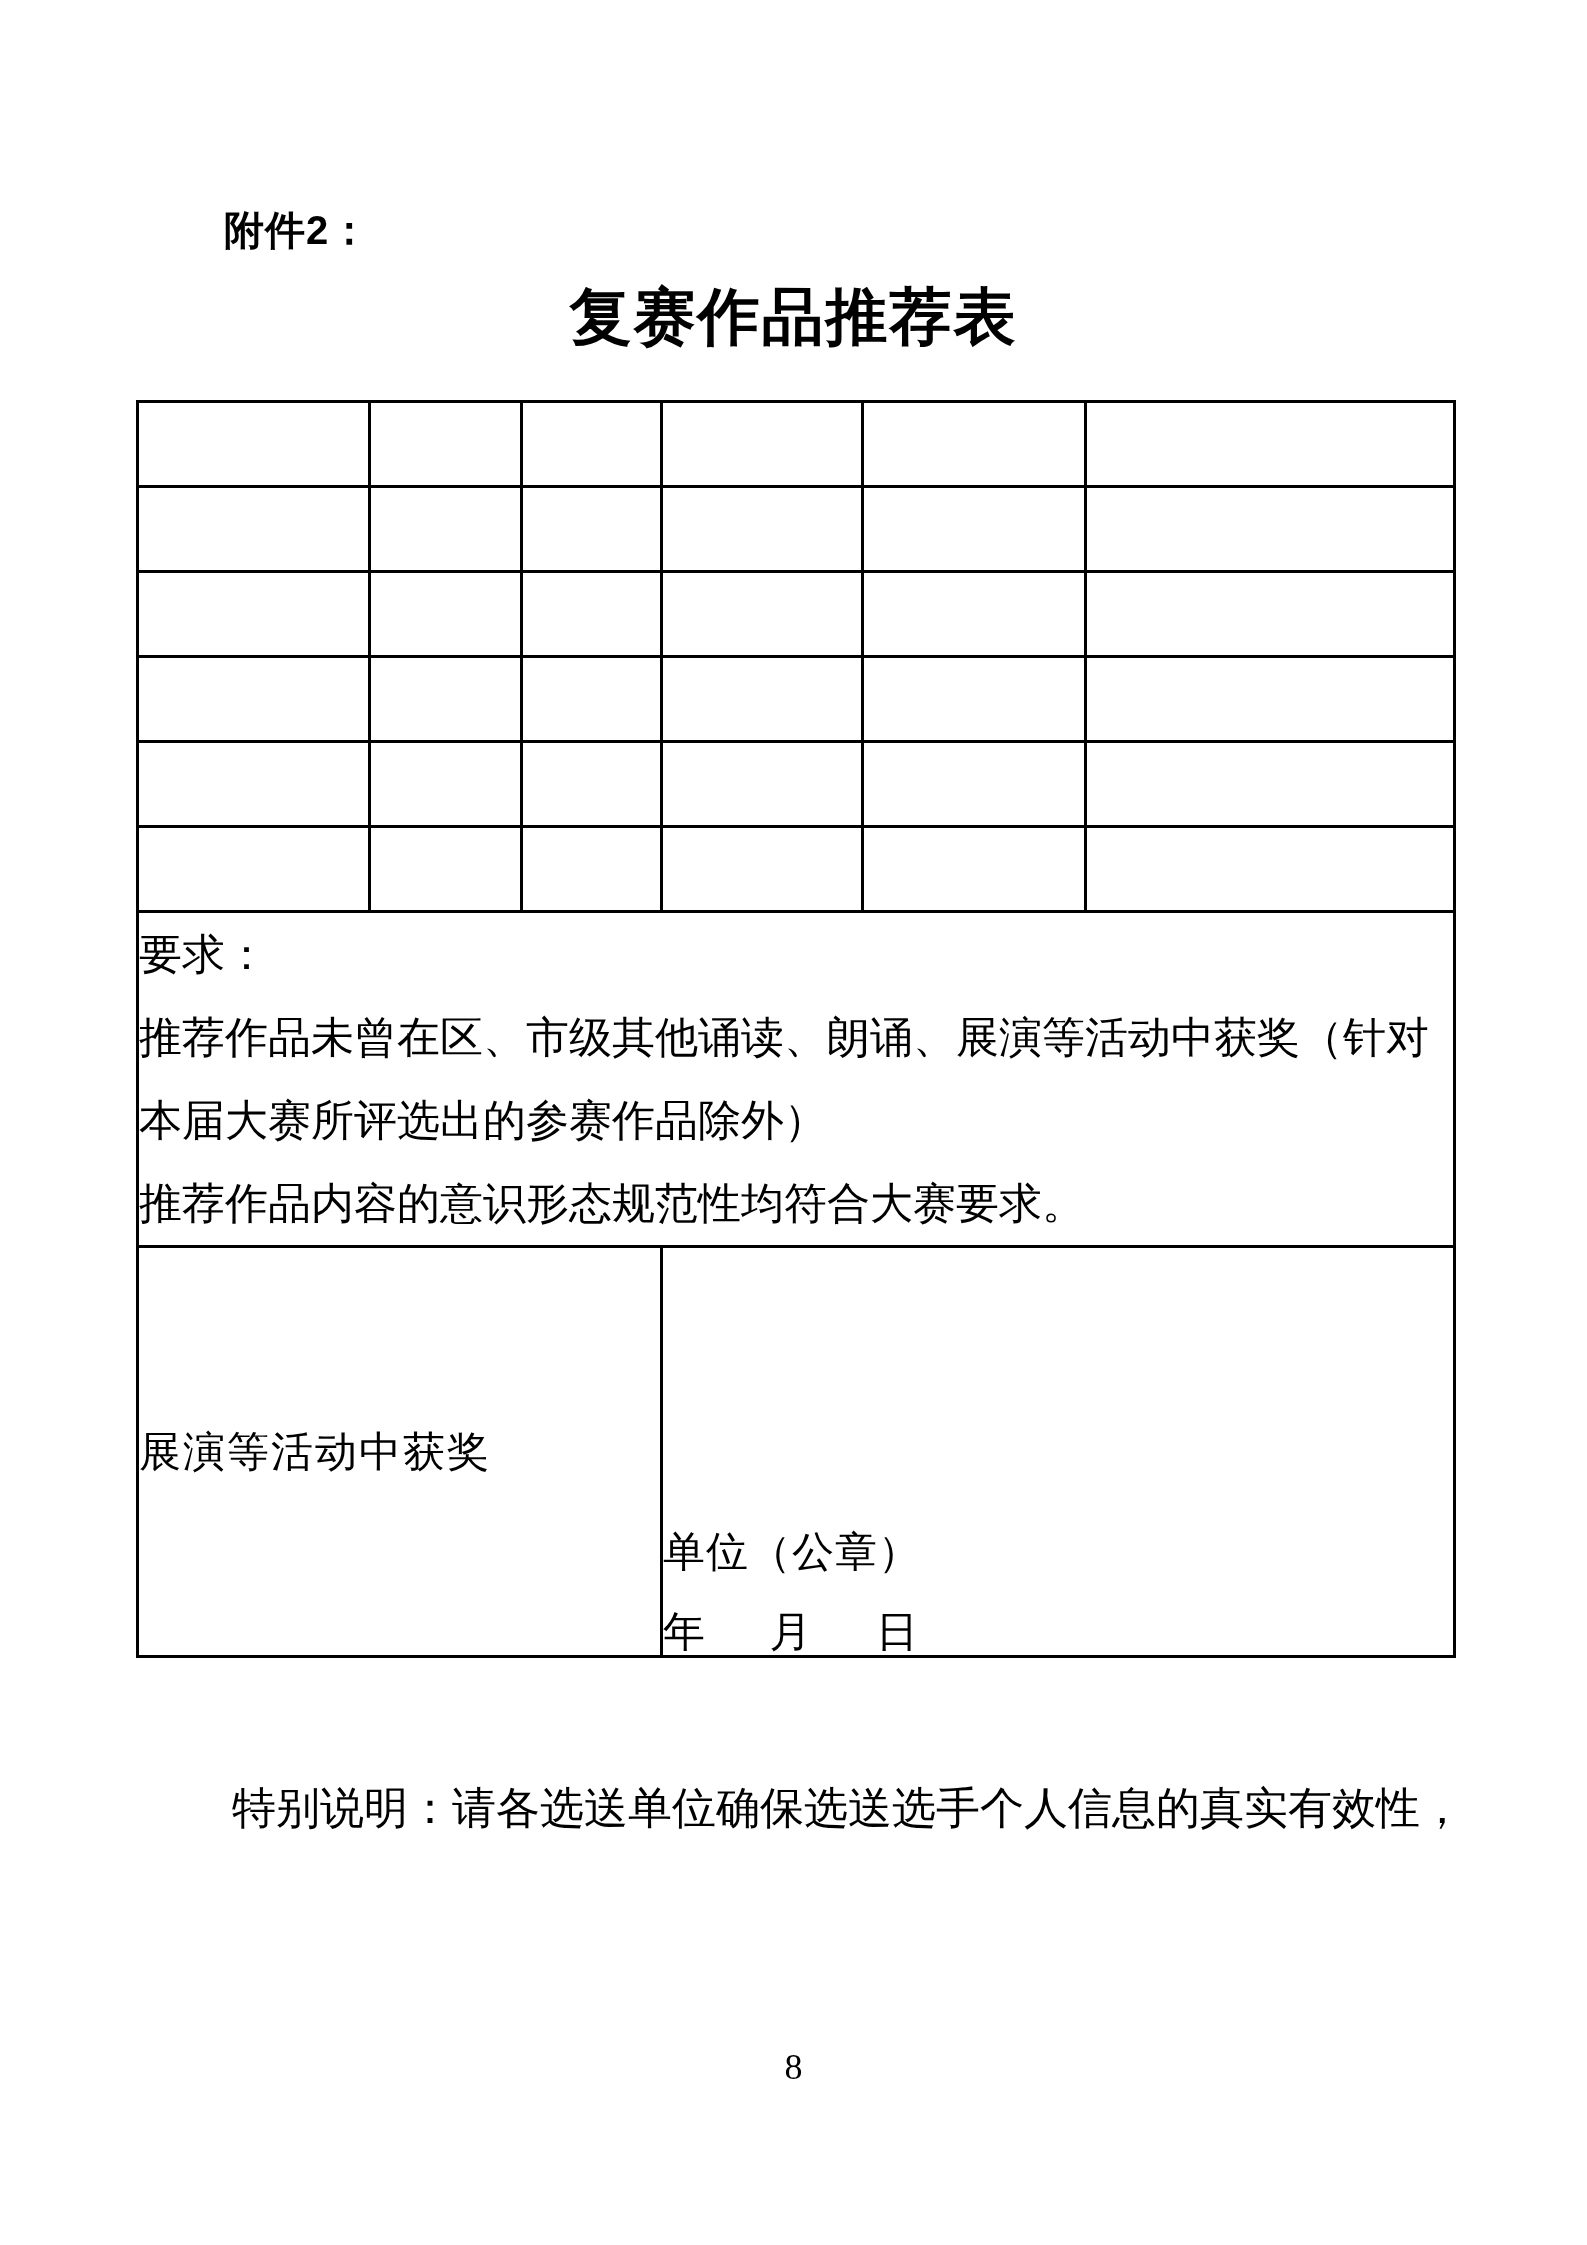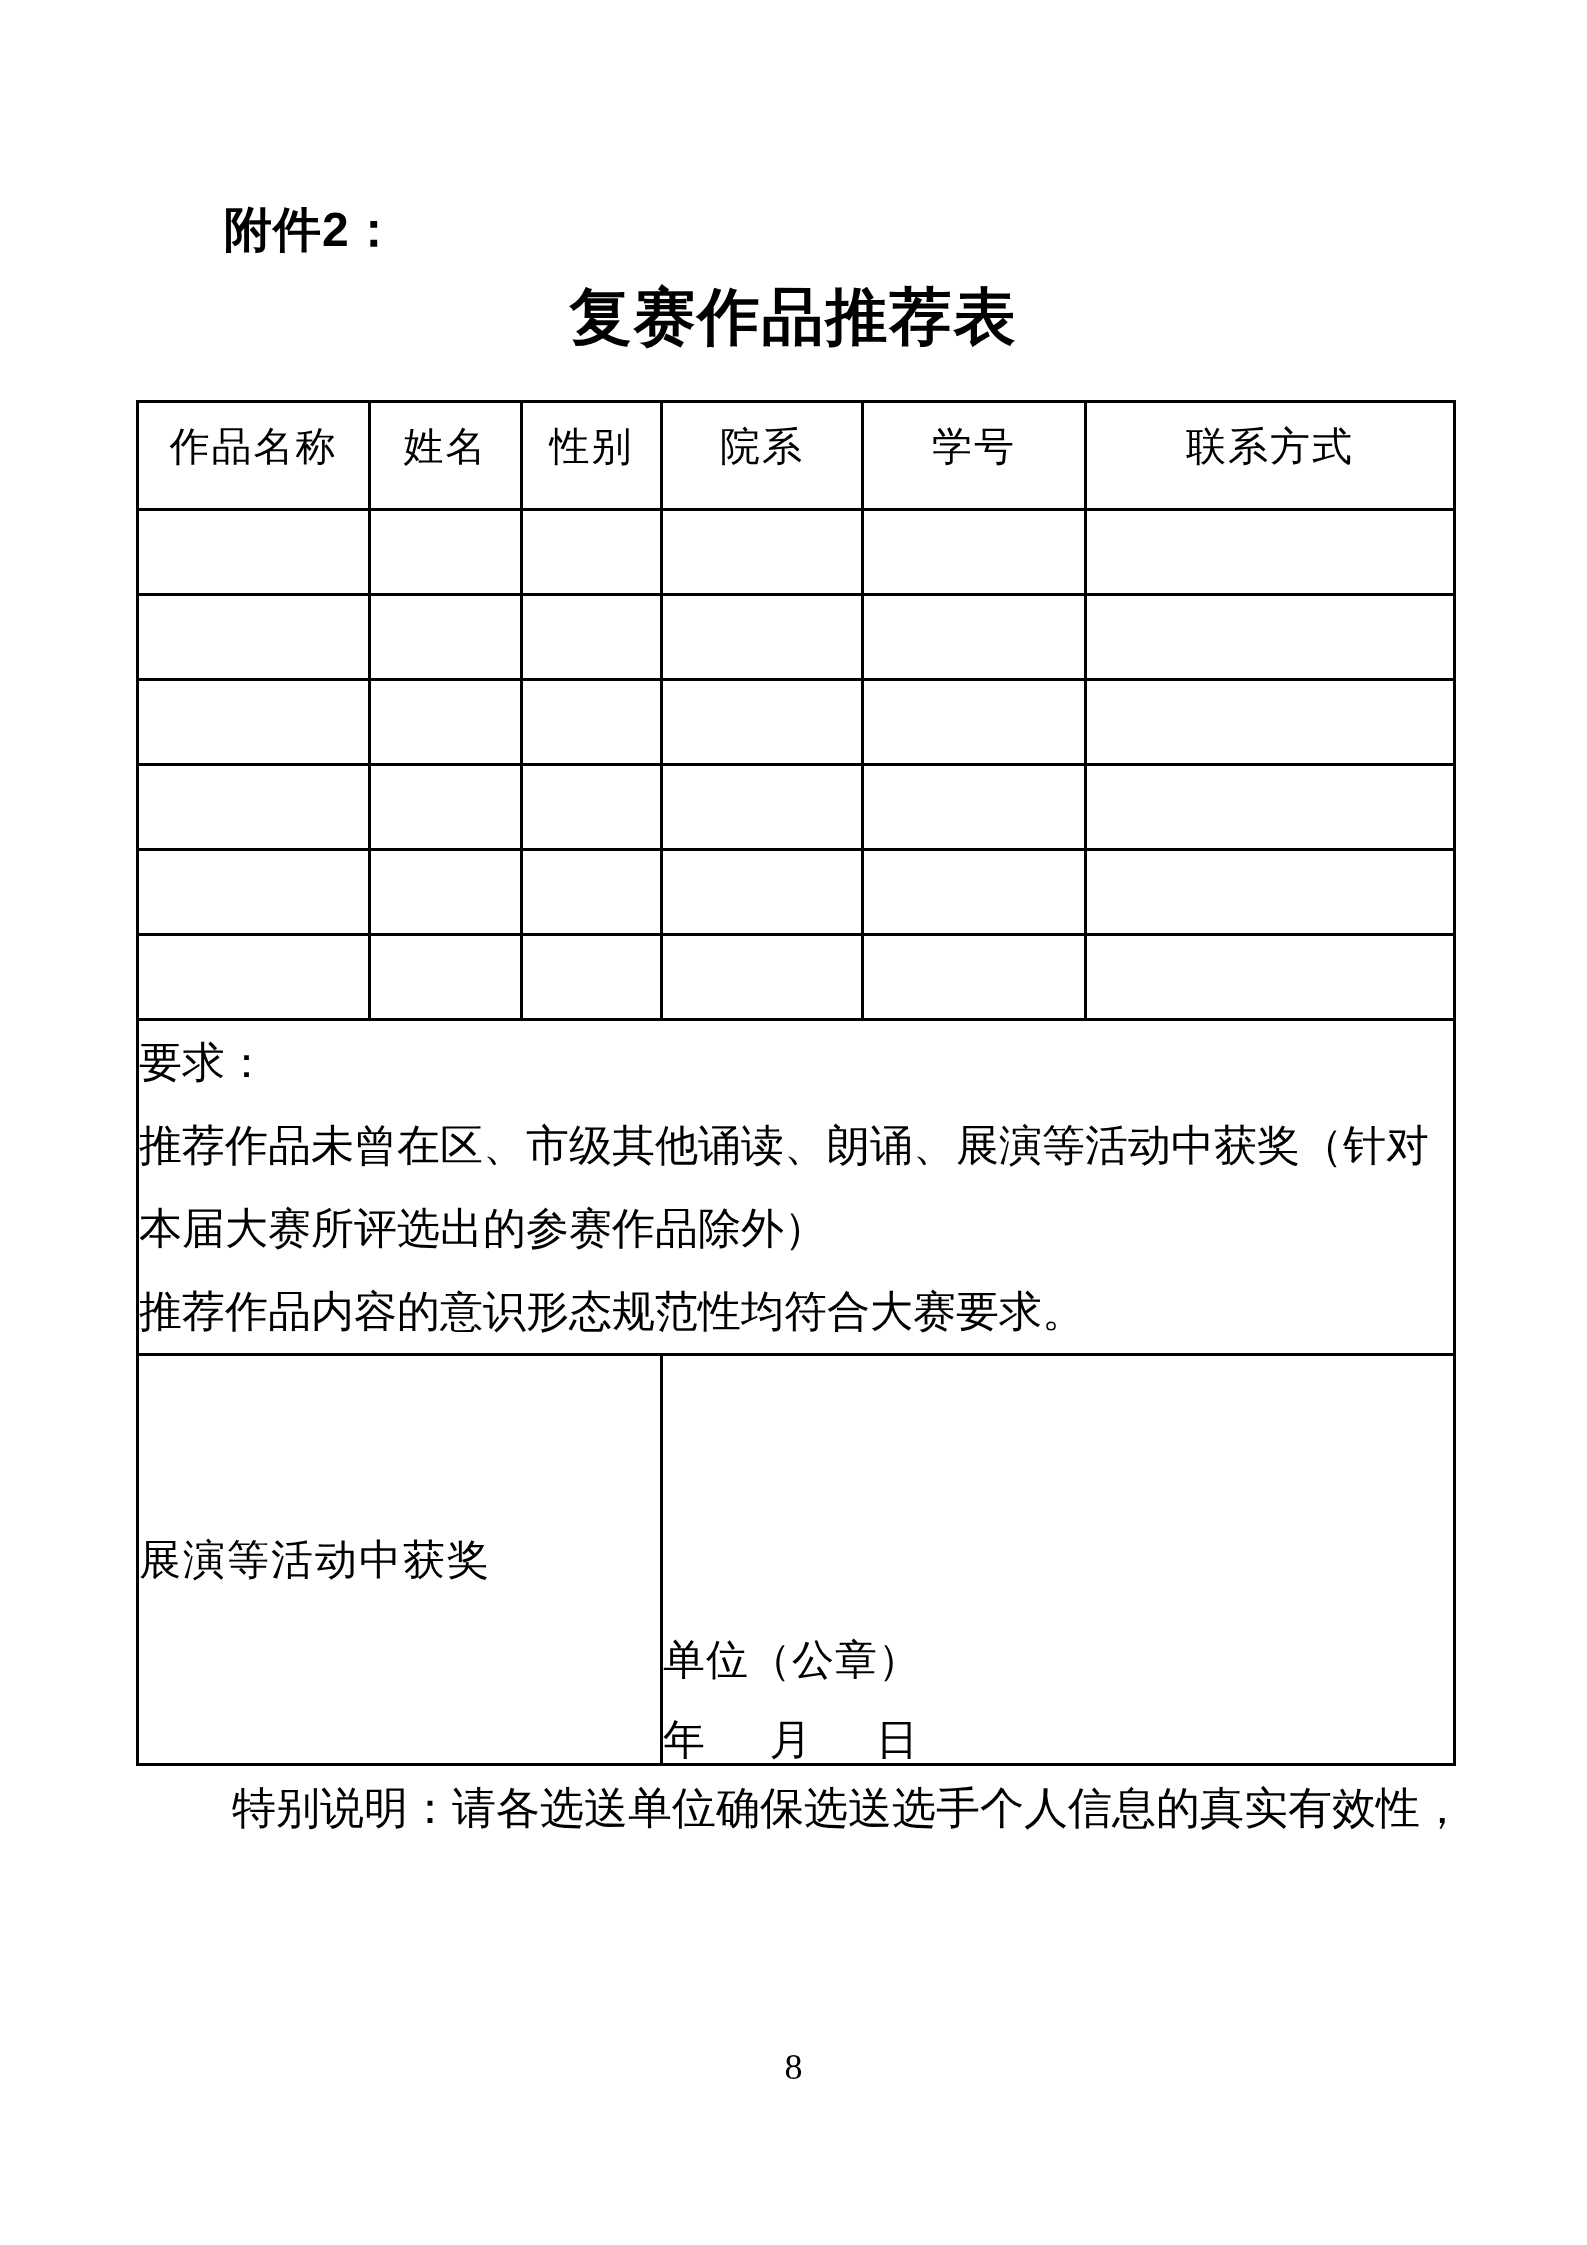--- a/index.html
+++ b/index.html
@@ -15,21 +15,21 @@
     color: #000000;
     font-family: "Liberation Serif", "DejaVu Serif", serif;
     overflow: hidden;
   }
   .attachment-label {
     position: absolute;
     left: 224px;
     top: 204px;
     font-family: "Liberation Sans", "DejaVu Sans", sans-serif;
     font-weight: bold;
-    font-size: 48px;
+    font-size: 40px;
     line-height: 52px;
     letter-spacing: 1px;
   }
   .doc-title {
     position: absolute;
     left: 0;
     top: 277px;
     width: 100%;
     text-align: center;
     font-size: 62px;
@@ -131,28 +131,20 @@
     <colgroup>
       <col style="width:232px">
       <col style="width:152px">
       <col style="width:140px">
       <col style="width:201px">
       <col style="width:223px">
       <col style="width:369px">
     </colgroup>
 
     <tbody>
-        <tr class="header-row">
-      <th>作品名称</th>
-      <th>姓名</th>
-      <th>性别</th>
-      <th>院系</th>
-      <th>学号</th>
-      <th>联系方式</th>
-    </tr>
 
     <tr class="empty-row">
       <td></td>
           <td></td>
           <td></td>
           <td></td>
           <td></td>
           <td></td>
     </tr>
     <tr class="empty-row">

